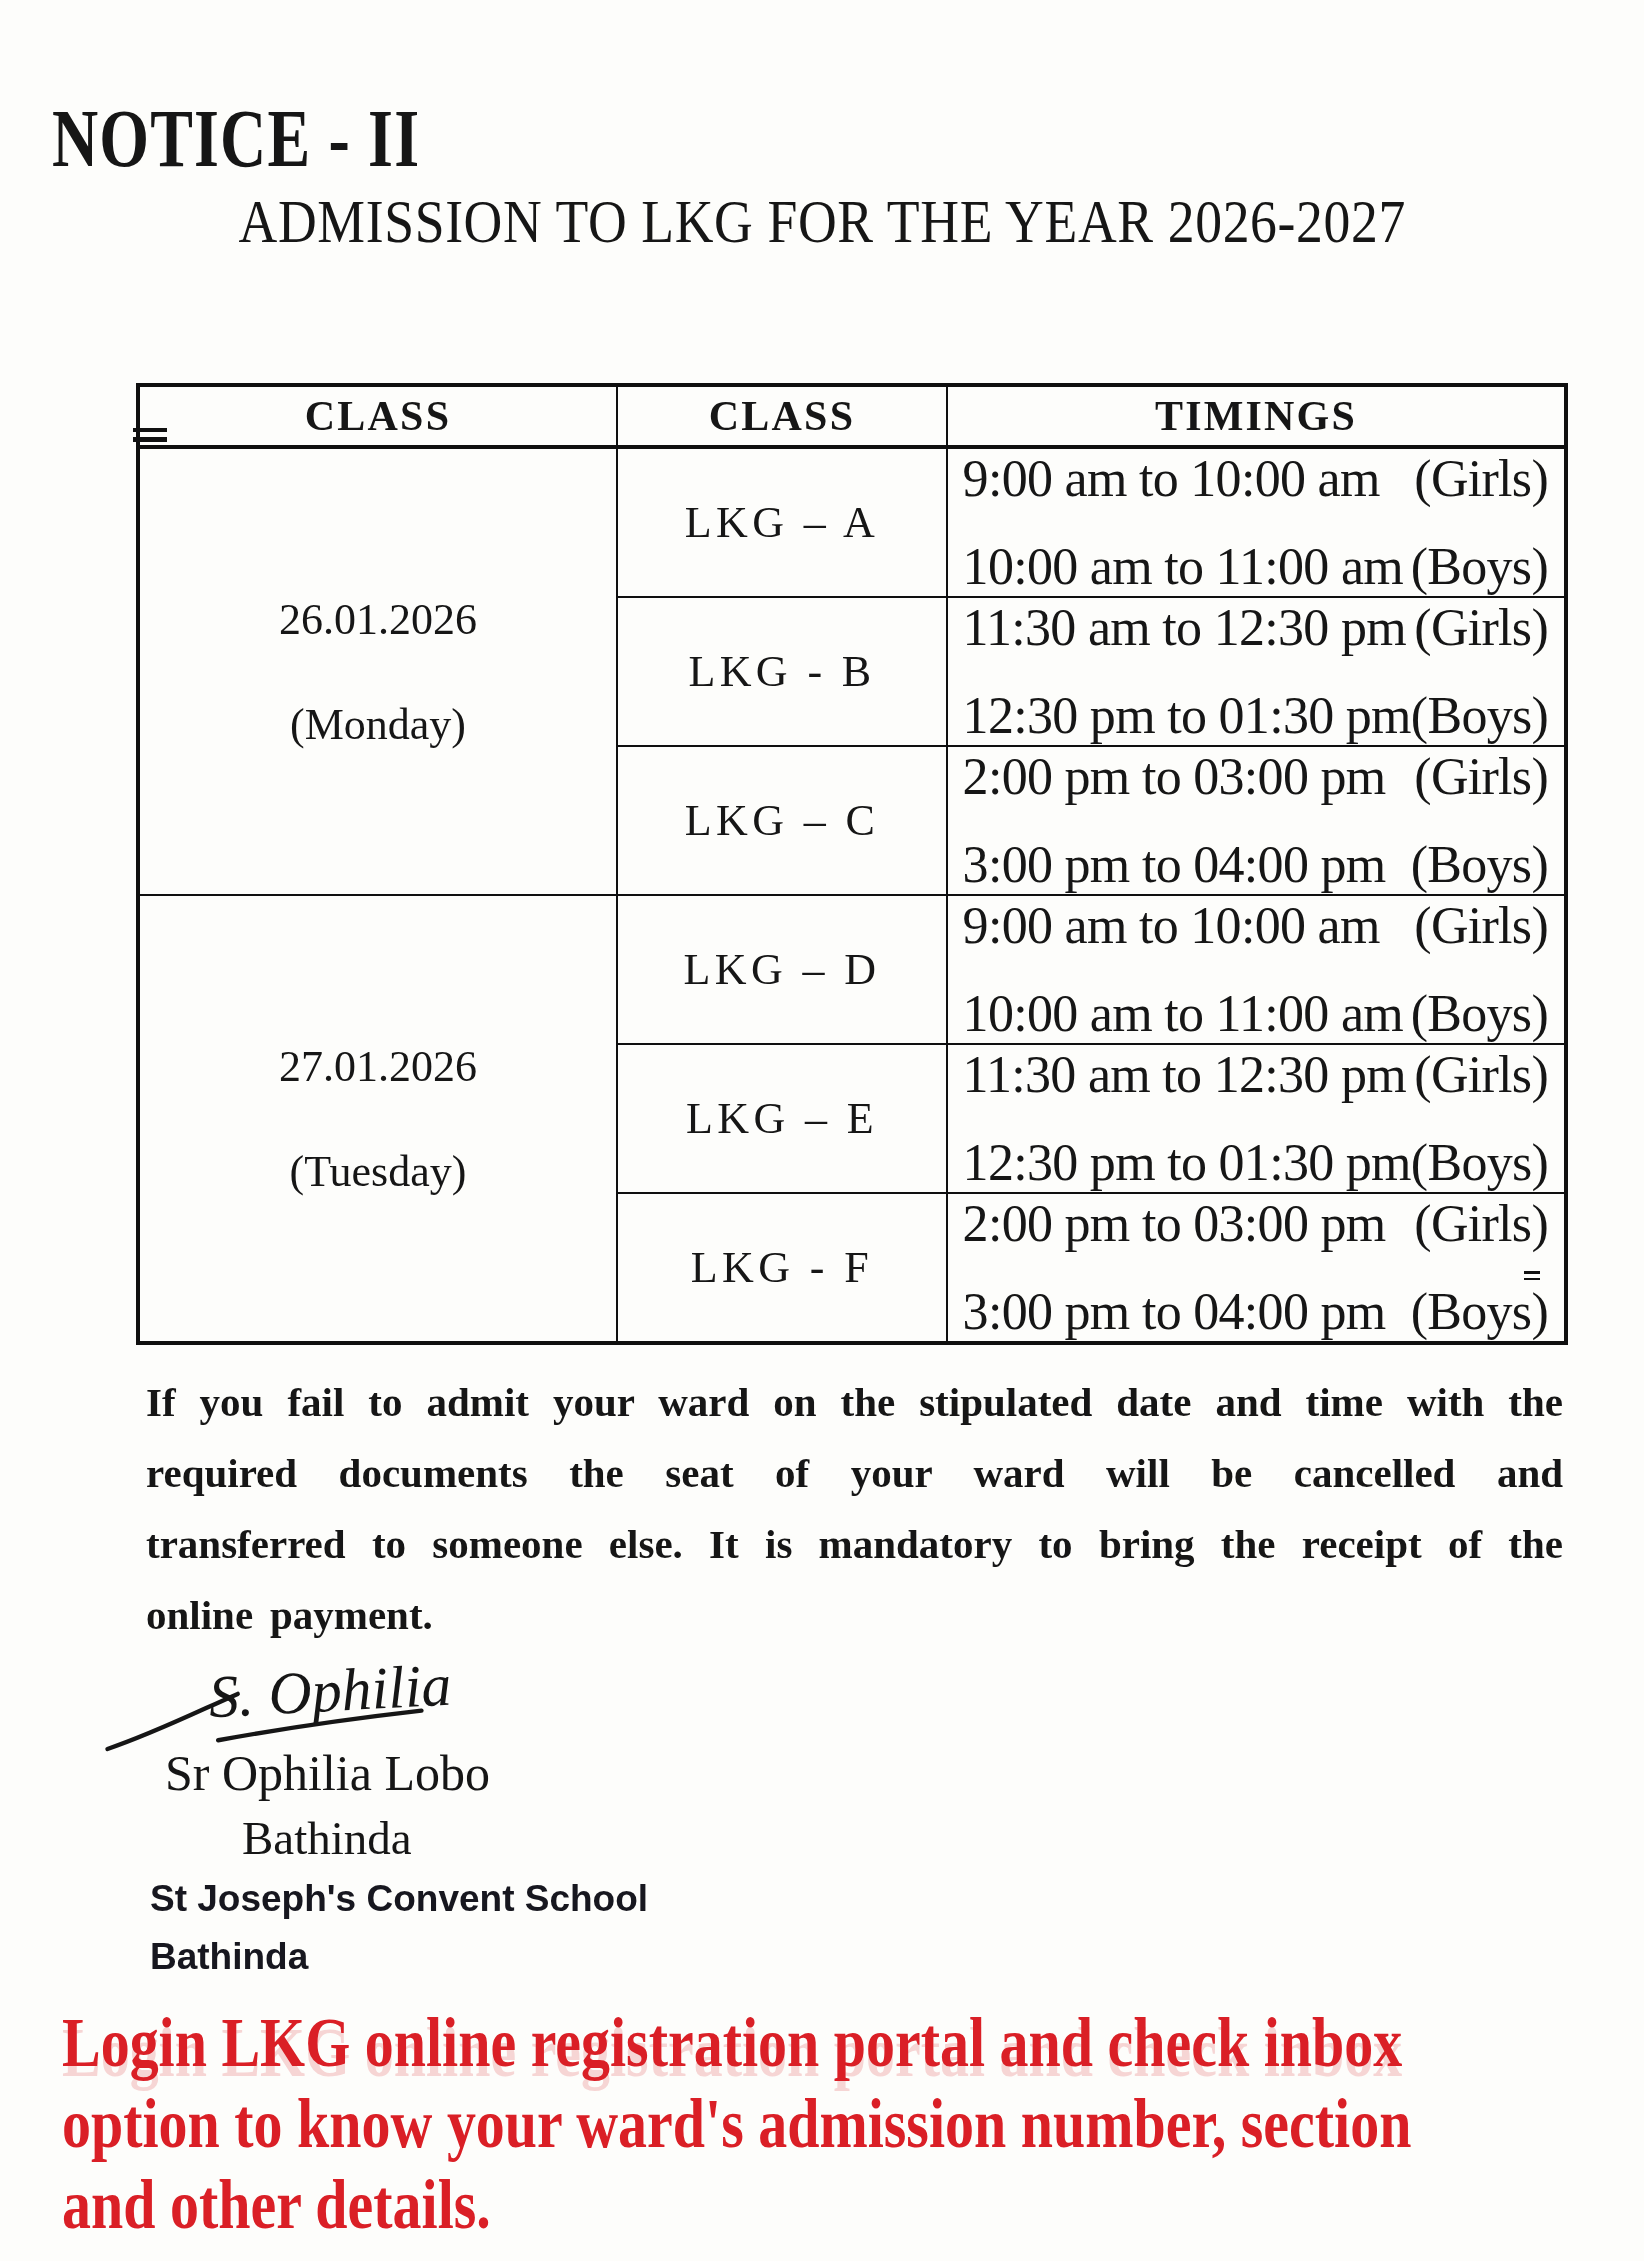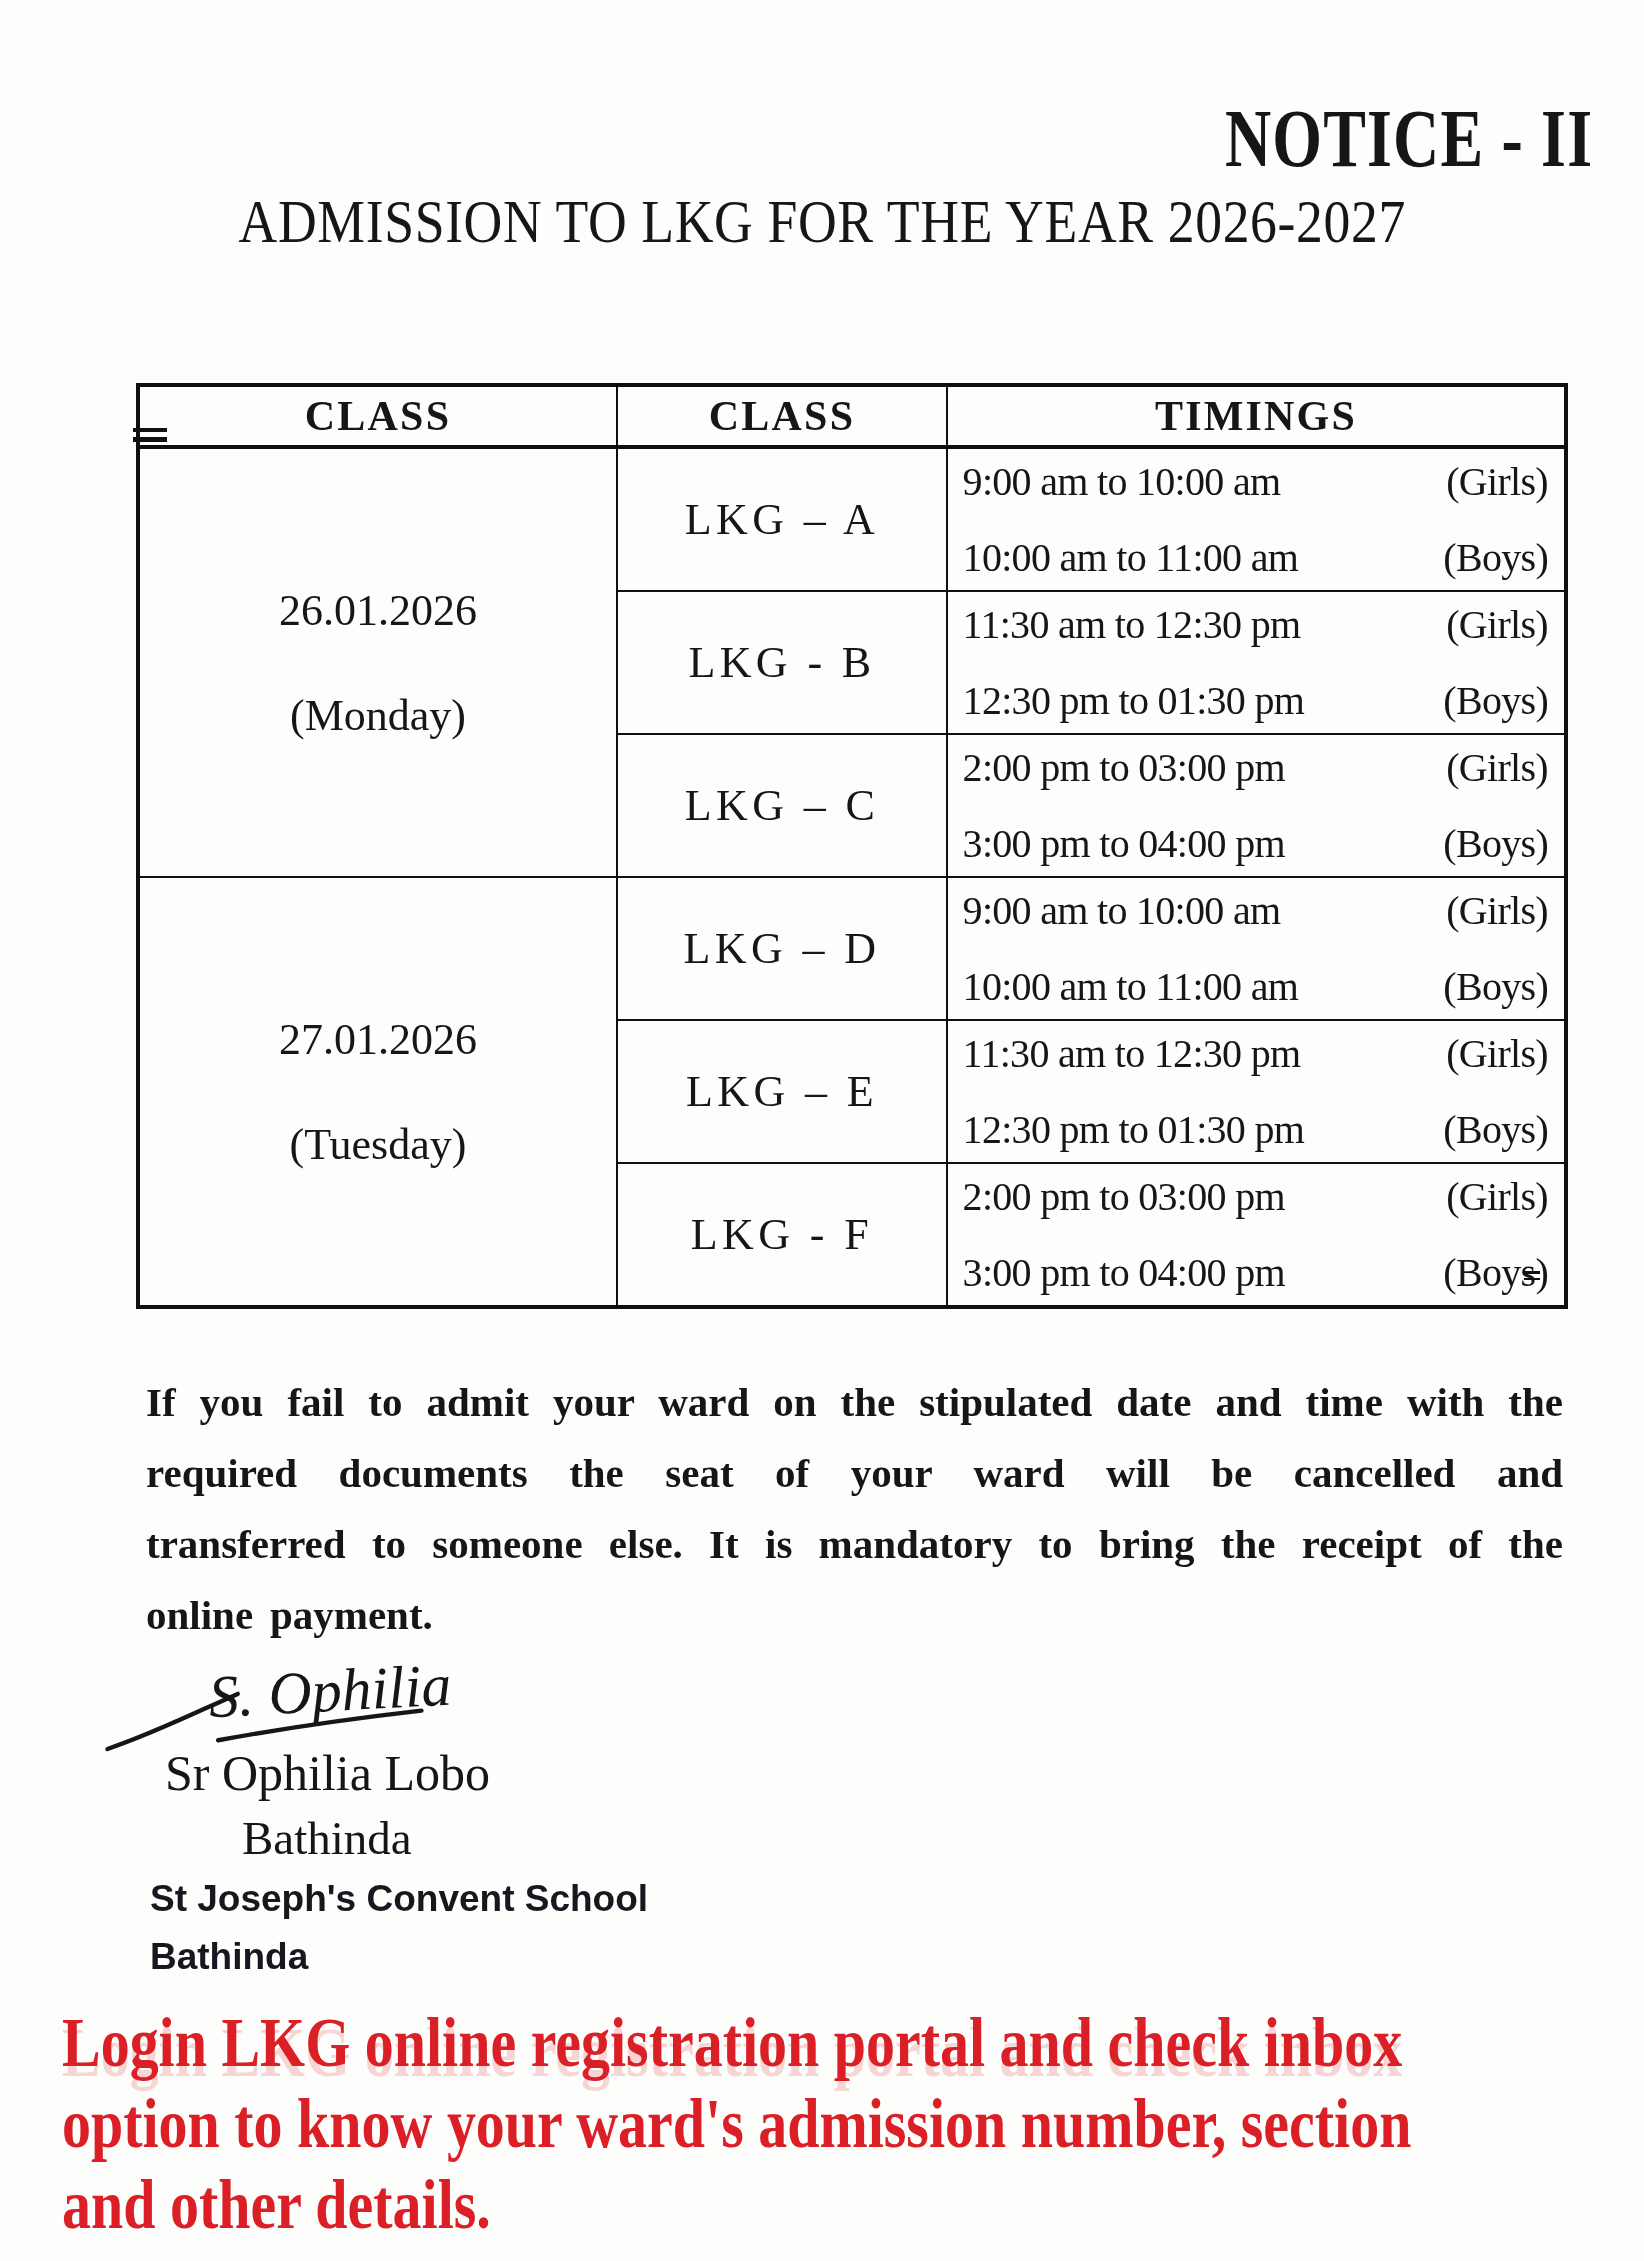--- a/index.html
+++ b/index.html
@@ -6,21 +6,21 @@
   .sheet{
     position:relative;
     width:1645px;height:2261px;
     margin:0 auto;
     background:#fdfdfb;
     font-family:"Liberation Serif", serif;
     color:#161616;
     overflow:hidden;
   }
   
-  .title-wrap{position:absolute;top:92px;left:0;width:100%;text-align:right;}
+  .title-wrap{position:absolute;top:92px;left:0;width:100%;text-align:left;}
   .title-wrap .cond{
     display:inline-block;transform:scaleX(.78);transform-origin:center;
     font-size:82px;font-weight:700;letter-spacing:1.5px;white-space:nowrap;
   }
   .subtitle-wrap{position:absolute;top:187px;left:0;width:100%;text-align:center;}
   .subtitle-wrap .cond{
     display:inline-block;transform:scaleX(.88);transform-origin:center;
     font-size:61px;font-weight:400;letter-spacing:0.7px;white-space:nowrap;
   }
   .dated{
@@ -43,21 +43,21 @@
   td.class-cell{
     height:139px;text-align:center;vertical-align:middle;
     font-size:44px;letter-spacing:4.4px;white-space:nowrap;
   }
   td.date-cell{
     text-align:center;vertical-align:middle;font-size:44px;
   }
   td.date-cell .day{margin-top:54px;}
   td.time-cell{vertical-align:middle;padding:0 16px 0 14.6px;}
   .tl{display:flex;justify-content:space-between;align-items:baseline;
-      font-size:40px;letter-spacing:-0.7px;white-space:nowrap;}
+      font-size:52px;letter-spacing:-0.7px;white-space:nowrap;}
   .tl + .tl{margin-top:29px;}
 
   
   .note{
     position:absolute;top:1367px;left:146px;width:1417px;
     font-size:41px;font-weight:700;line-height:71px;word-spacing:6.6px;
   }
   .note .jline{text-align:justify;text-align-last:justify;}
   .note .jline.last{text-align:left;text-align-last:left;}
 

